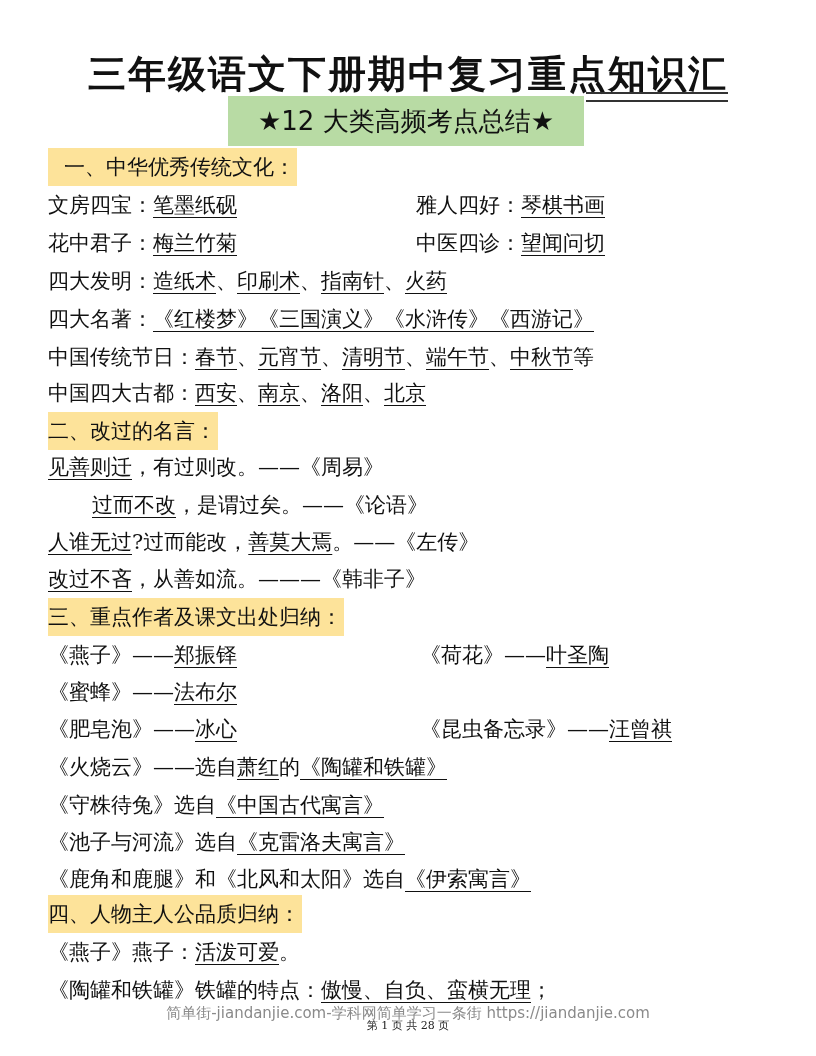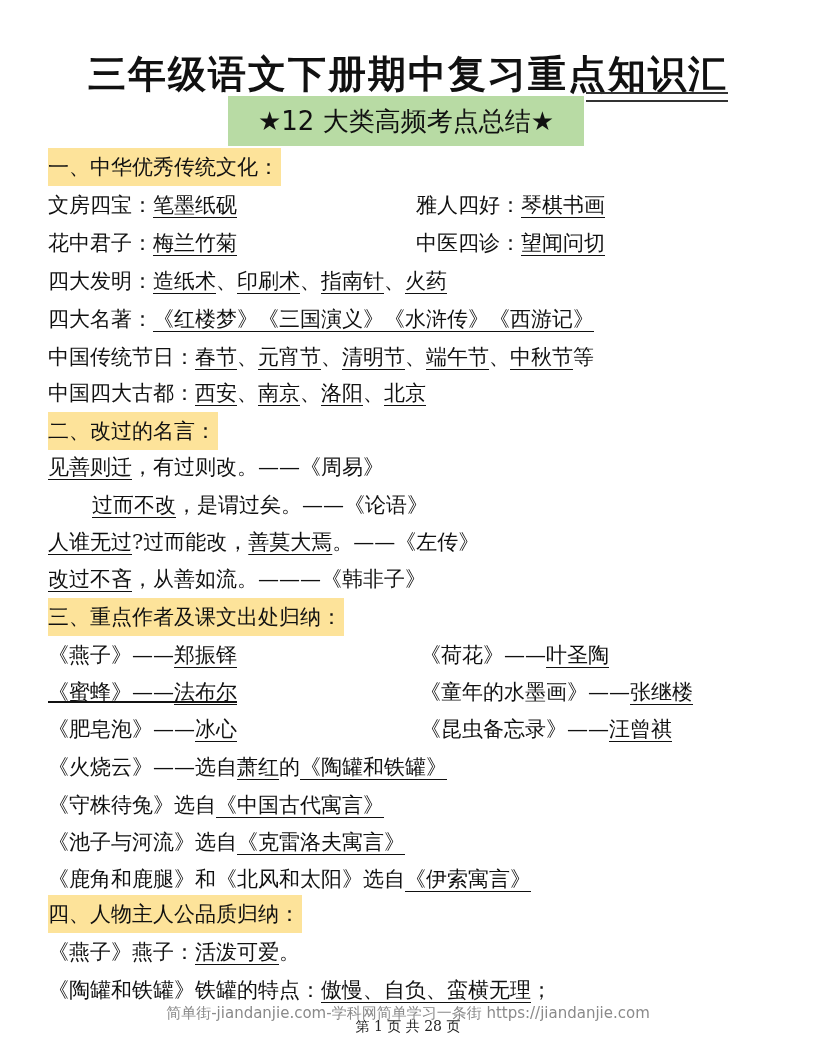--- a/index.html
+++ b/index.html
@@ -13,30 +13,30 @@
   .subtitle { position:absolute; left:228px; top:96px; width:356px; height:50px;
            background:#b8dba4; text-align:center; font-size:26px; line-height:50px;
            font-family: "DejaVu Sans", sans-serif; }
   .row { position:absolute; left:48px; font-size:21px; line-height:30px; white-space:nowrap; }
   .section { background:#fde39a; padding:0 2px 0 0; height:38px; line-height:38px; }
   .u { text-decoration:underline; text-underline-offset:5px; text-decoration-thickness:1px; }
   .col2 { position:absolute; left:420px; }
   .footer { position:absolute; left:0; width:816px; top:1004px; text-align:center;
             font-family:"DejaVu Sans", sans-serif; font-size:15px; color:#8a8a8a; }
   .pagenum { position:absolute; left:0; width:816px; top:1018px; text-align:center;
-            font-size:14px; color:#222; }
+            font-size:11px; color:#222; }
 </style>
 </head>
 <body>
 
 <div class="title">三年级语文下册期中复习重点知识汇总</div>
 <div class="title-underline"></div>
 <div class="subtitle">★12 大类高频考点总结★</div>
 
-<div class="row section" style="top:148px;">一、中华优秀传统文化：</div>
+<div class="row section" style="top:148px;padding-left:16px;">一、中华优秀传统文化：</div>
 <div class="row" style="top:190px; width:720px;">
   <span>文房四宝：</span><span class="u">笔墨纸砚</span>
   <span class="col2" style="left:368px;"><span>雅人四好：</span><span class="u">琴棋书画</span></span>
 </div>
 <div class="row" style="top:228px; width:720px;">
   <span>花中君子：</span><span class="u">梅兰竹菊</span>
   <span class="col2" style="left:368px;"><span>中医四诊：</span><span class="u">望闻问切</span></span>
 </div>
 <div class="row" style="top:266px;">
   <span>四大发明：</span><span class="u">造纸术</span>、<span class="u">印刷术</span>、<span class="u">指南针</span>、<span class="u">火药</span>
@@ -55,23 +55,22 @@
 <div class="row" style="top:452px;"><span class="u">见善则迁</span><span>，有过则改。——《周易》</span></div>
 <div class="row" style="top:490px;margin-left:44px;"><span class="u">过而不改</span><span>，是谓过矣。——《论语》</span></div>
 <div class="row" style="top:527px;"><span class="u">人谁无过</span><span>?过而能改，</span><span class="u">善莫大焉</span><span>。——《左传》</span></div>
 <div class="row" style="top:564px;"><span class="u">改过不吝</span><span>，从善如流。———《韩非子》</span></div>
 
 <div class="row section" style="top:598px;">三、重点作者及课文出处归纳：</div>
 <div class="row" style="top:640px; width:720px;">
   <span>《燕子》——</span><span class="u">郑振铎</span>
   <span class="col2" style="left:372px;"><span>《荷花》——</span><span class="u">叶圣陶</span></span>
 </div>
-<div class="row" style="top:677px; width:720px;text-decoration:underline;">
+<div class="row" style="top:677px; width:720px;">
   <span>《蜜蜂》——</span><span class="u">法布尔</span>
-  <span class="col2" style="left:372px;"><span>《童年的水墨画》——</span><span class="u">张继楼</span></span>
 </div>
 <div class="row" style="top:714px; width:720px;">
   <span>《肥皂泡》——</span><span class="u">冰心</span>
   <span class="col2" style="left:372px;"><span>《昆虫备忘录》——</span><span class="u">汪曾祺</span></span>
 </div>
 <div class="row" style="top:752px;"><span>《火烧云》——选自</span><span class="u">萧红</span><span>的</span><span class="u">《陶罐和铁罐》</span></div>
 <div class="row" style="top:790px;"><span>《守株待兔》选自</span><span class="u">《中国古代寓言》</span></div>
 <div class="row" style="top:827px;"><span>《池子与河流》选自</span><span class="u">《克雷洛夫寓言》</span></div>
 <div class="row" style="top:864px;"><span>《鹿角和鹿腿》和《北风和太阳》选自</span><span class="u">《伊索寓言》</span></div>
 

